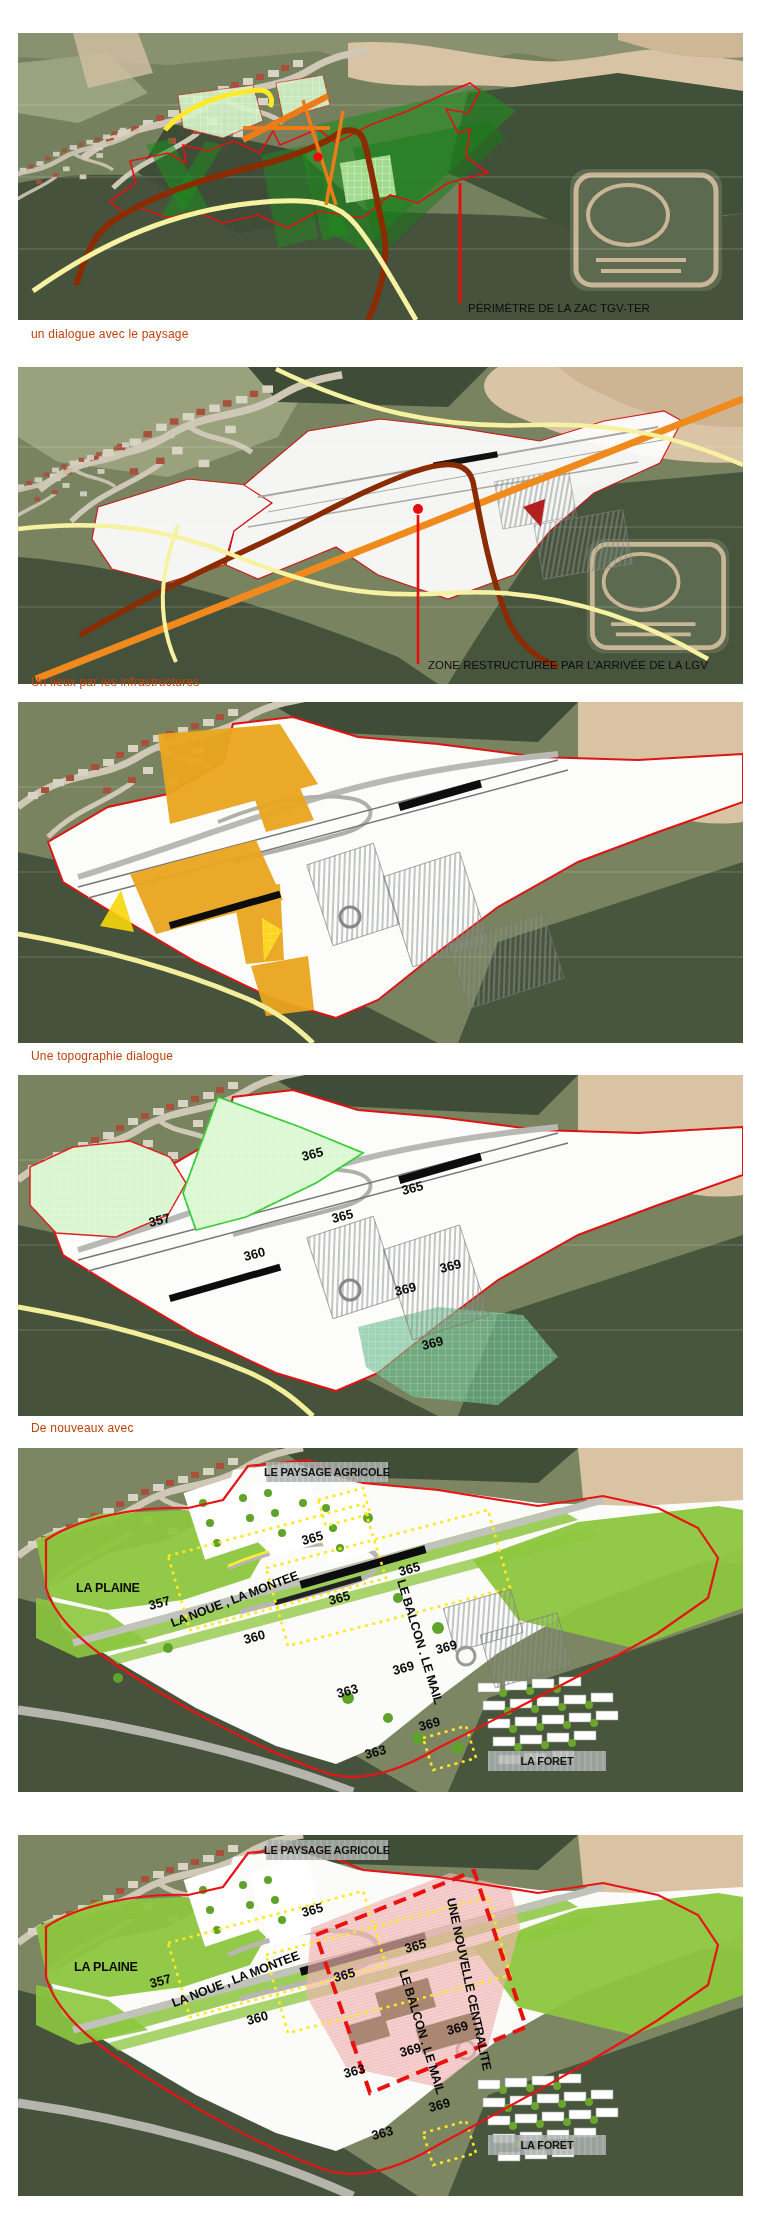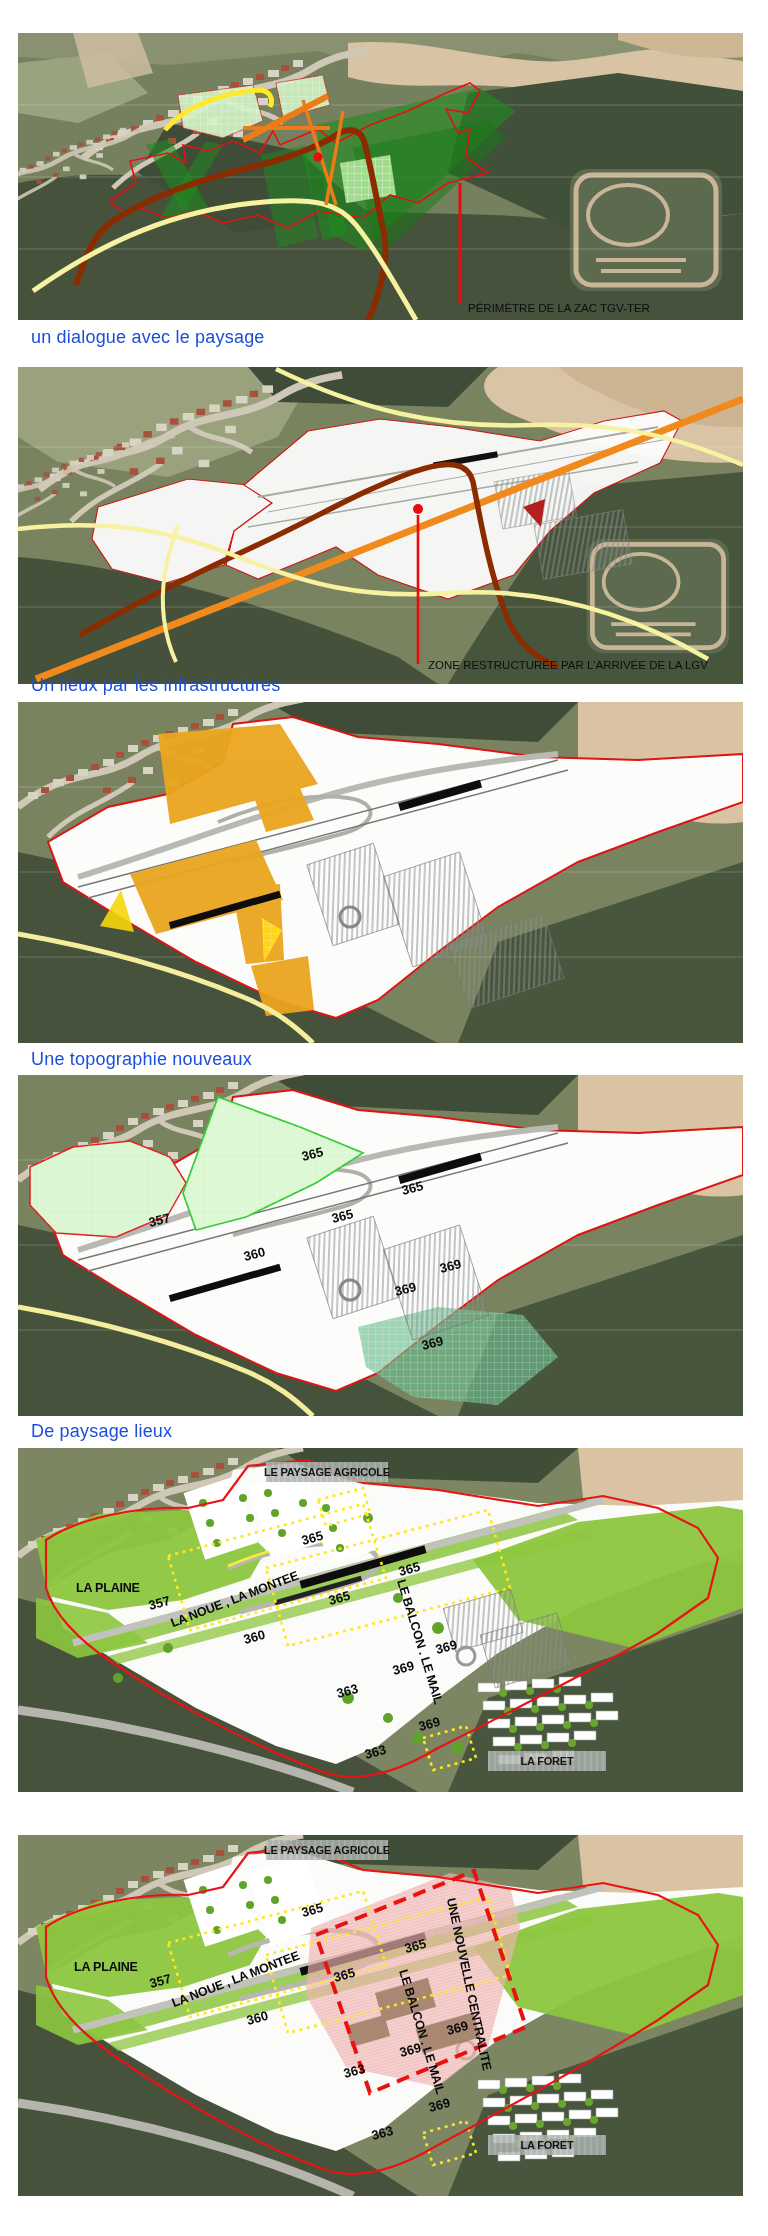--- a/index.html
+++ b/index.html
@@ -1,18 +1,18 @@
 <!DOCTYPE html>
 <html><head>
 <meta charset="utf-8">
 <style>
   html,body{margin:0;padding:0;background:#ffffff;}
   .page{position:relative;width:768px;height:2236px;background:#fff;font-family:"Liberation Sans",sans-serif;overflow:hidden;}
   .map-panel{position:absolute;left:18px;width:725px;overflow:hidden;background:#22c55e;}
-  .caption{position:absolute;left:31px;font-size:18px;color:#1d4ed8;letter-spacing:.2px;}
+  .caption{position:absolute;left:31px;font-size:12px;color:#c2410c;letter-spacing:.2px;}
   svg{display:block}
   svg text{font-family:"Liberation Sans",sans-serif;}
   .callout{font-size:11.5px;fill:#0d0d0d;}
   .elev{font-size:13px;font-weight:bold;fill:#0a0a0a;}
   .maplab{font-size:12.5px;font-weight:bold;fill:#0a0a0a;letter-spacing:-.2px;}
   .boxlab{font-size:11px;font-weight:bold;fill:#141414;letter-spacing:-.2px;}
 </style>
 </head>
 <body>
 
@@ -242,21 +242,21 @@
   <rect x="380" y="90" width="85" height="8" fill="#0d0d0d" transform="rotate(-16 420 95)"></rect>
   <g>
     <rect x="300" y="150" width="70" height="85" fill="url(#stripes)" stroke="#777" stroke-width="0.6" transform="rotate(-18 335 192)"></rect>
     <rect x="378" y="160" width="80" height="95" fill="url(#stripes)" stroke="#777" stroke-width="0.6" transform="rotate(-18 418 207)"></rect>
     <rect x="438" y="225" width="100" height="68" fill="url(#stripes)" stroke="#777" stroke-width="0.6" transform="rotate(-18 488 259)"></rect>
   </g>
   <circle cx="332" cy="215" r="10" fill="none" stroke="#888" stroke-width="3"></circle>
   <path d="M0,232 C80,246 160,268 225,295 C258,308 278,325 295,341" fill="none" stroke="#f4ee9c" stroke-width="5"></path>
 </svg>
 </div>
-<div class="caption" style="top:1049px">Une topographie nouveaux</div>
+<div class="caption" style="top:1049px">Une topographie dialogue</div>
 
 <div class="map-panel" style="top:1075px;height:341px">
 <svg viewBox="0 0 725 341" width="725" height="341">
   <rect width="725" height="341" fill="#79835f"></rect>
   <path d="M560,0 H725 V120 C650,130 600,90 560,60 Z" fill="#d9c3a3"></path>
   <path d="M250,0 H560 L520,40 L300,30 Z" fill="#3f4c38"></path>
   <path d="M0,150 L140,180 L300,280 L420,341 H0 Z" fill="#46523c"></path>
   <path d="M480,240 L725,160 V341 H440 Z" fill="#49563e"></path>
   <use href="#village" x="-10" y="-15" width="300" height="160"></use>
   <g stroke="#ffffff" opacity="0.2">
@@ -289,21 +289,21 @@
     <text class="elev" transform="translate(385 120) rotate(-14)">365</text>
     <text class="elev" transform="translate(315 148) rotate(-14)">365</text>
     <text class="elev" transform="translate(132 152) rotate(-14)">357</text>
     <text class="elev" transform="translate(227 186) rotate(-14)">360</text>
     <text class="elev" transform="translate(423 198) rotate(-14)">369</text>
     <text class="elev" transform="translate(378 221) rotate(-14)">369</text>
     <text class="elev" transform="translate(405 275) rotate(-14)">369</text>
   </g>
 </svg>
 </div>
-<div class="caption" style="top:1421px">De paysage lieux</div>
+<div class="caption" style="top:1421px">De nouveaux avec</div>
 
 <div class="map-panel" style="top:1448px;height:344px">
 <svg viewBox="0 0 725 344" width="725" height="344">
   <rect width="725" height="344" fill="#7c8662"></rect>
   <path d="M560,0 H725 V115 C650,120 610,80 565,50 Z" fill="#d9c3a3"></path>
   <path d="M260,0 H560 L520,35 L300,28 Z" fill="#404d37"></path>
   <path d="M0,150 L130,185 L290,280 L400,344 H0 Z" fill="#46523c"></path>
   <path d="M470,250 L725,165 V344 H430 Z" fill="#49563e"></path>
   <use href="#village" x="-10" y="-12" width="300" height="160"></use>
   <path d="M30,140 L90,105 L150,92 L205,60 L215,22 L275,15 L340,35 L420,42 L520,55 L620,58 L725,52 L725,100 L640,130 L560,160 L480,205 L420,250 L360,298 L318,316 L258,298 L178,260 L100,214 L45,180 Z" fill="#fbfbfa"></path>

